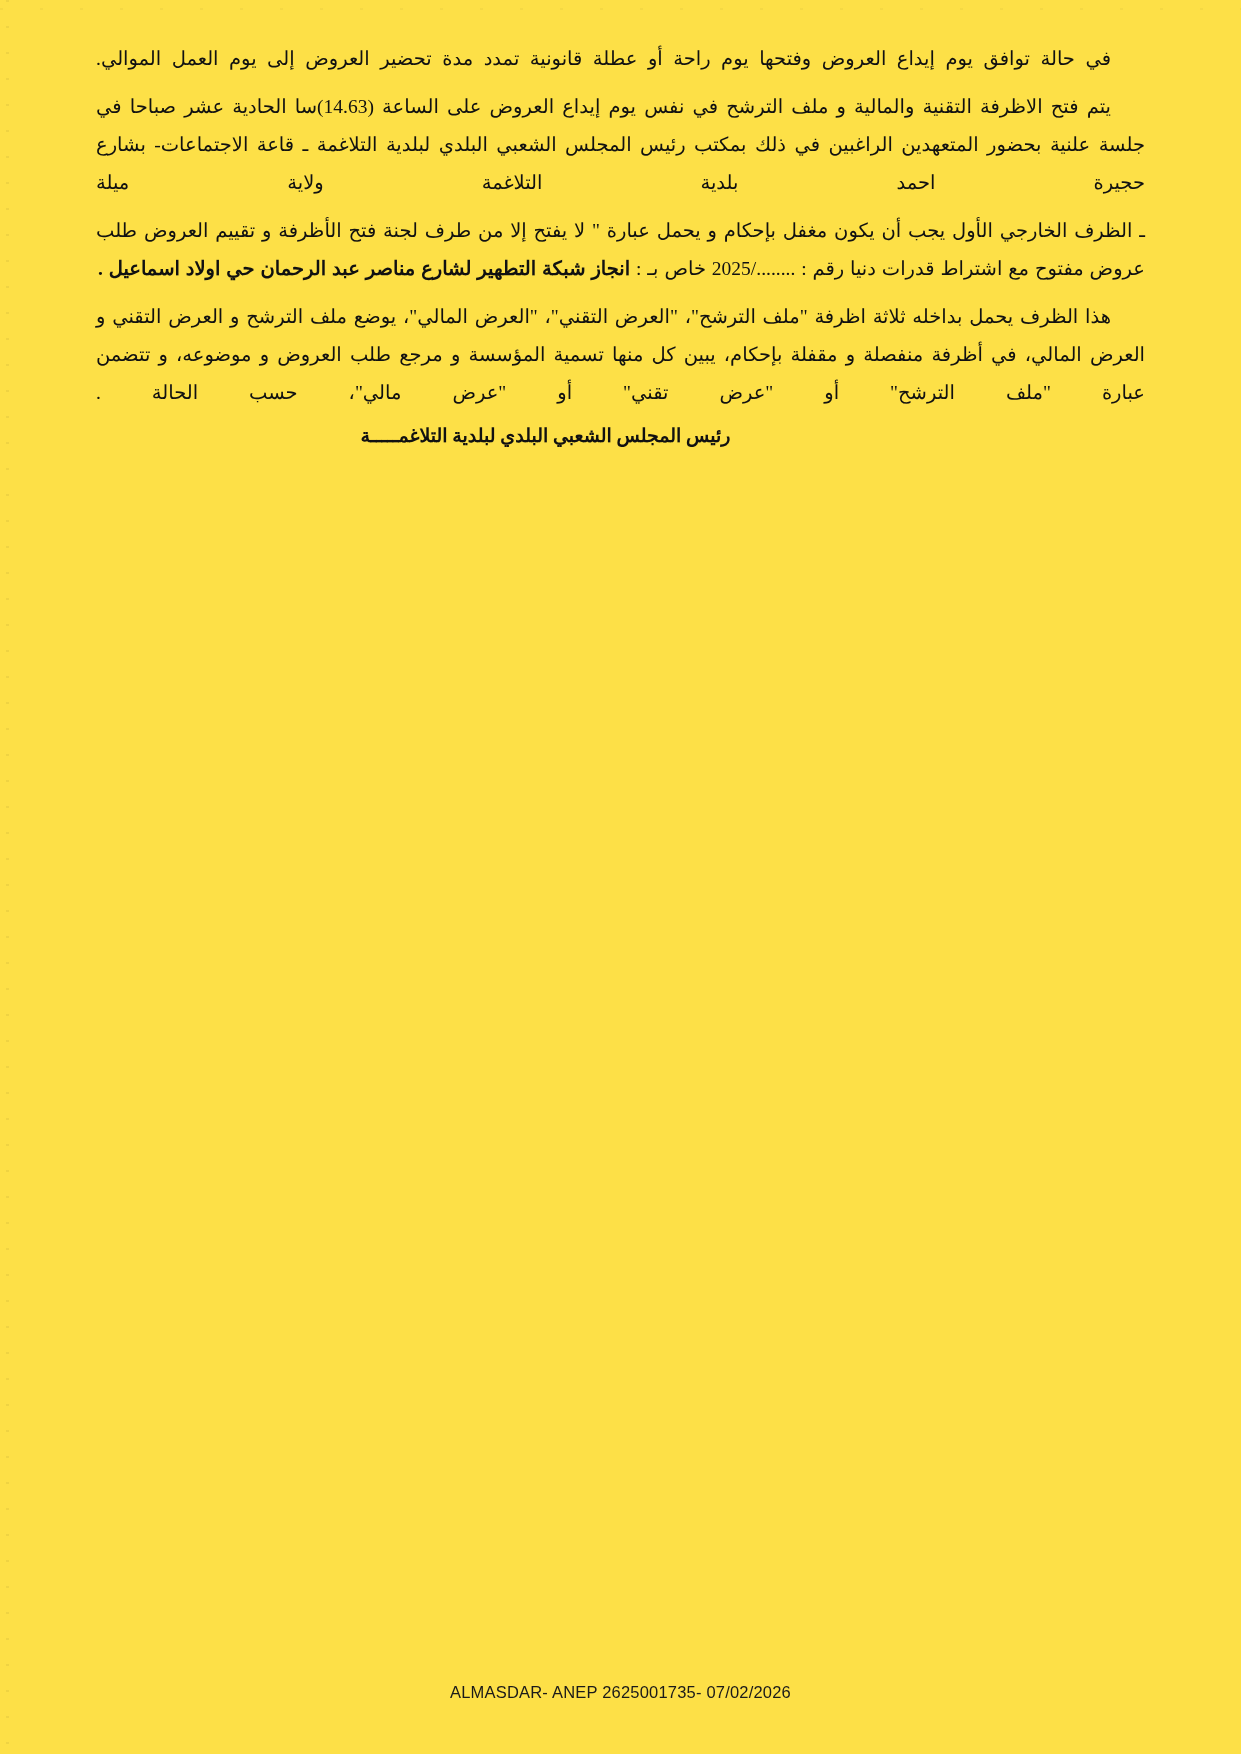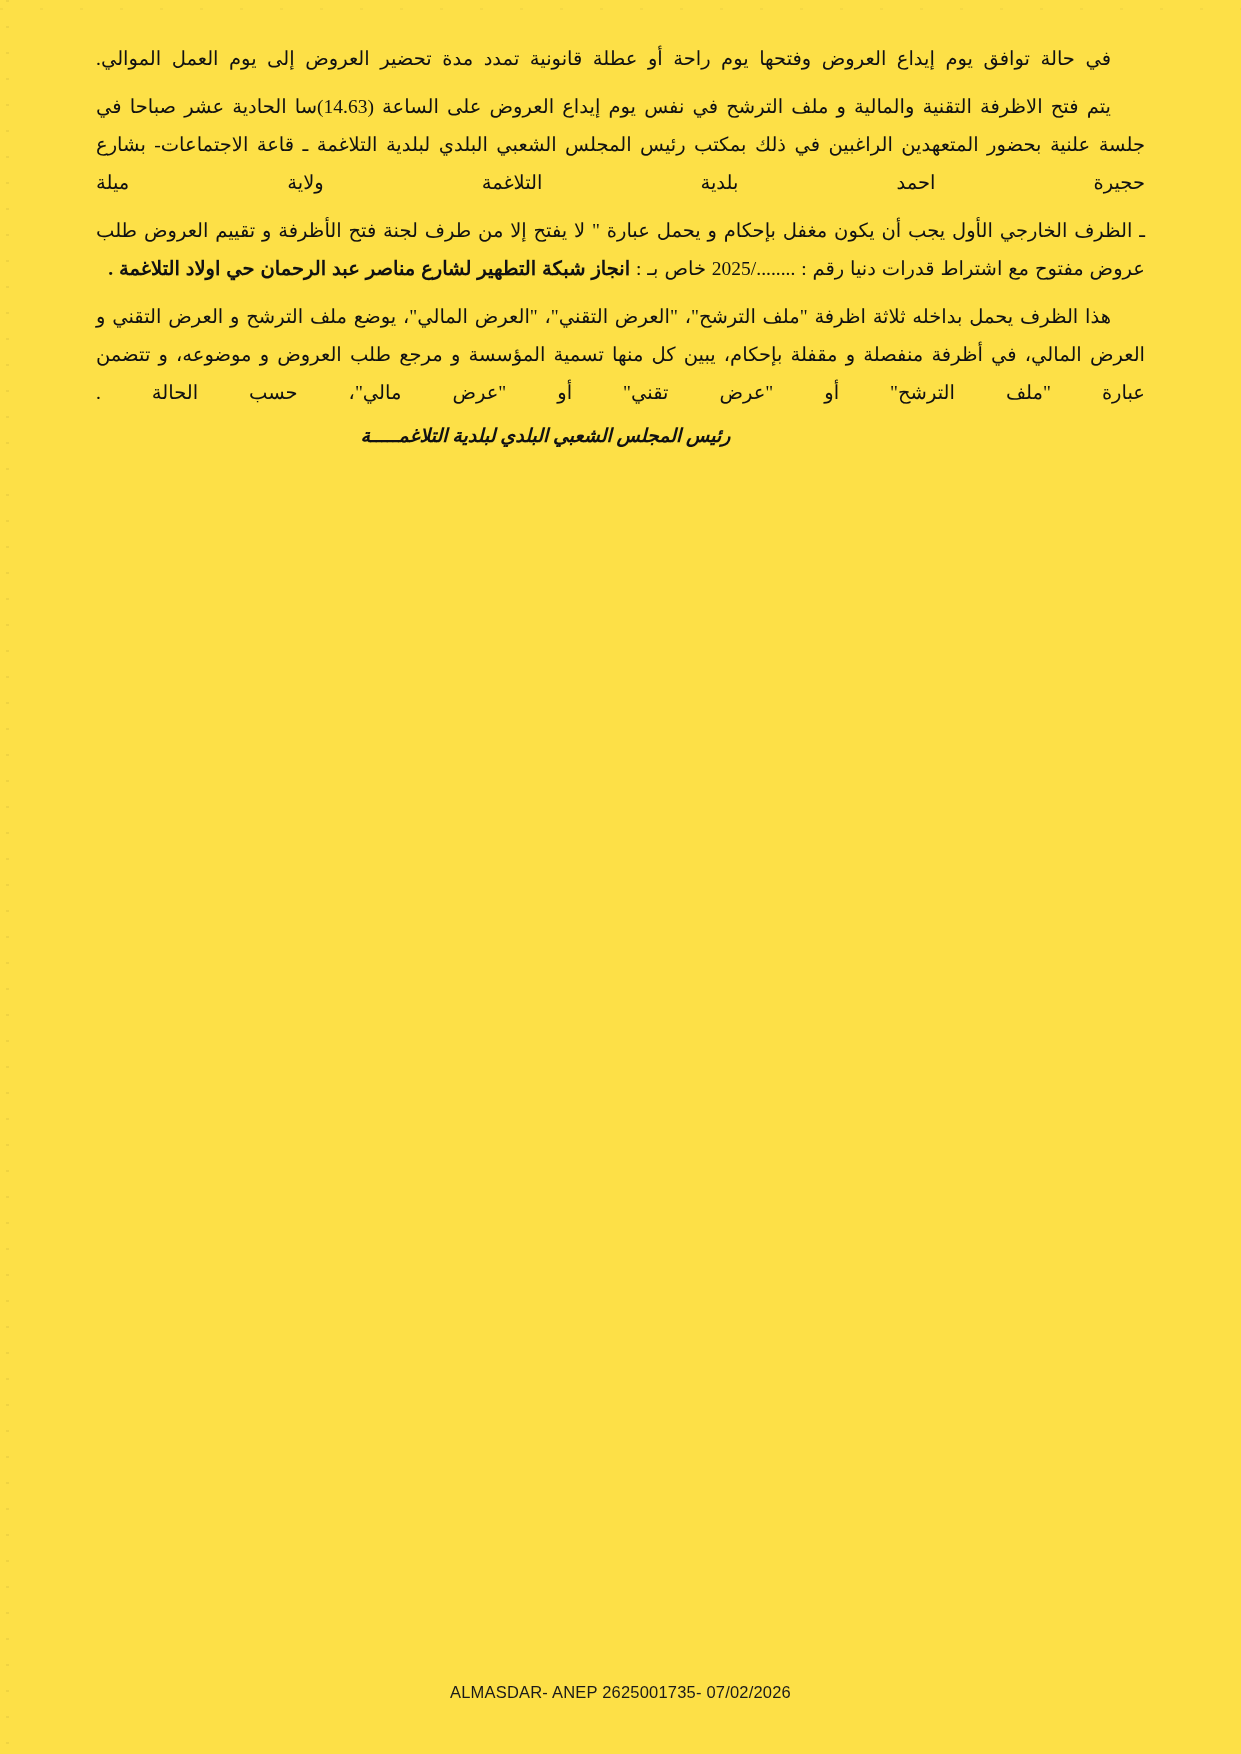--- a/index.html
+++ b/index.html
@@ -79,21 +79,20 @@
     font-weight: bold;
   }
   .sig {
     margin-top: 12px;
     font-size: 19px;
     font-weight: bold;
     text-align: center;
     text-align-last: center;
     padding-right: 150px;
     letter-spacing: 0.3px;
-    font-style: italic;
   }
   .footer {
     position: absolute;
     bottom: 52px;
     left: 0;
     right: 0;
     text-align: center;
     direction: ltr;
     font-family: "Liberation Sans", sans-serif;
     font-size: 16.5px;
@@ -107,21 +106,21 @@
 <div class="page">
   <div class="scan-edge-left"></div>
   <div class="scan-edge-top"></div>
 
   <div class="content">
 
     <p class="para indent">في حالة توافق يوم إيداع العروض وفتحها يوم راحة أو عطلة قانونية تمدد مدة تحضير العروض إلى يوم العمل الموالي.</p>
 
     <p class="para indent">يتم فتح الاظرفة التقنية والمالية و ملف الترشح في نفس يوم إيداع العروض على الساعة (14.63)سا الحادية عشر صباحا في جلسة علنية بحضور المتعهدين الراغبين في ذلك بمكتب رئيس المجلس الشعبي البلدي لبلدية التلاغمة ـ قاعة الاجتماعات- بشارع حجيرة احمد بلدية التلاغمة ولاية ميلة</p>
 
-    <p class="para last-right"><span>ـ الظرف الخارجي الأول يجب أن يكون مغفل بإحكام و يحمل عبارة " لا يفتح إلا من طرف لجنة فتح الأظرفة و تقييم العروض طلب عروض مفتوح مع اشتراط قدرات دنيا رقم : ......../2025 خاص بـ : </span><span class="b">انجاز شبكة التطهير لشارع مناصر عبد الرحمان  حي اولاد التلاغمة .</span></p>
+    <p class="para last-right"><span>ـ الظرف الخارجي الأول يجب أن يكون مغفل بإحكام و يحمل عبارة " لا يفتح إلا من طرف لجنة فتح الأظرفة و تقييم العروض طلب عروض مفتوح مع اشتراط قدرات دنيا رقم : ......../2025 خاص بـ : </span><span class="b">انجاز شبكة التطهير لشارع مناصر عبد الرحمان  حي اولاد اسماعيل .</span></p>
 
     <p class="para indent">هذا الظرف يحمل بداخله ثلاثة اظرفة "ملف الترشح"، "العرض التقني"، "العرض المالي"، يوضع ملف الترشح و العرض التقني و العرض المالي، في أظرفة منفصلة و مقفلة بإحكام، يبين كل منها تسمية المؤسسة و مرجع طلب العروض و موضوعه، و تتضمن عبارة "ملف الترشح" أو "عرض تقني" أو "عرض مالي"، حسب الحالة .</p>
 
 
     <div class="sig">رئيس المجلس الشعبي البلدي لبلدية التلاغمـــــة</div>
   </div>
 
   <div class="footer">ALMASDAR- ANEP 2625001735- 07/02/2026</div>
 </div>
 

